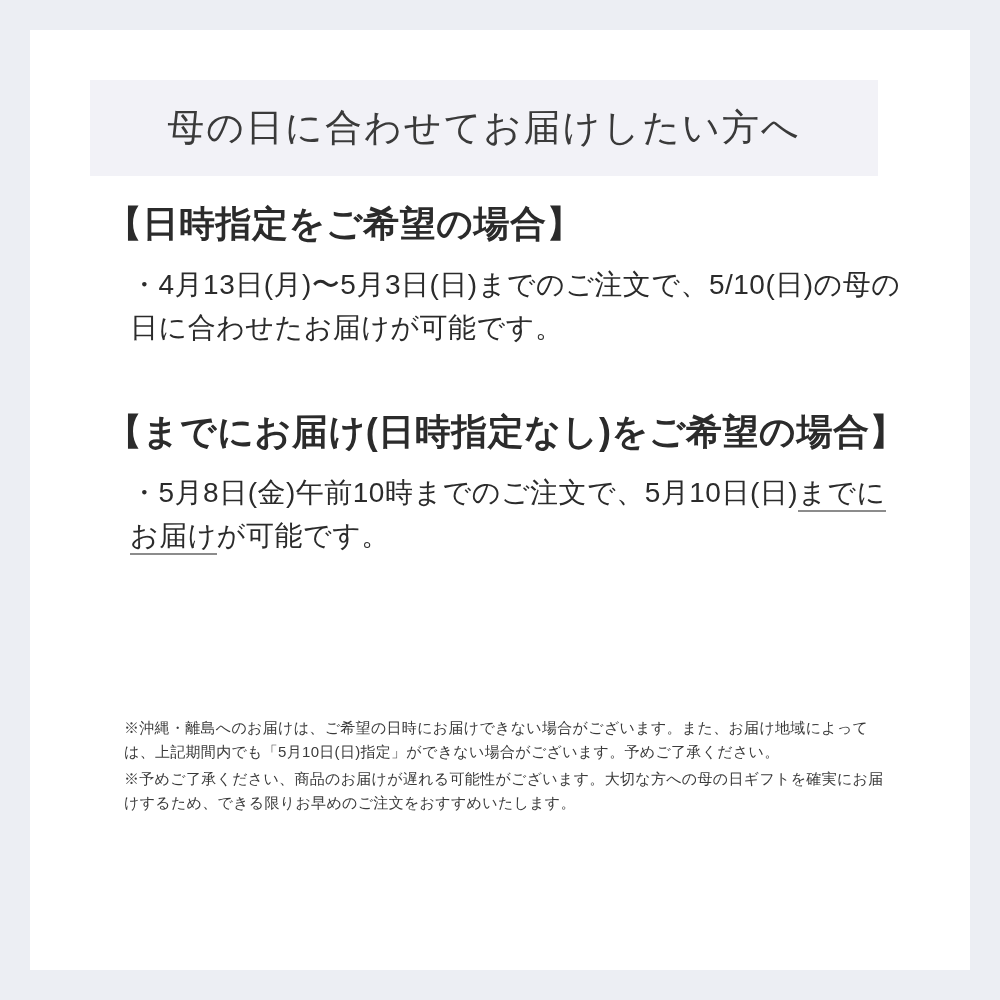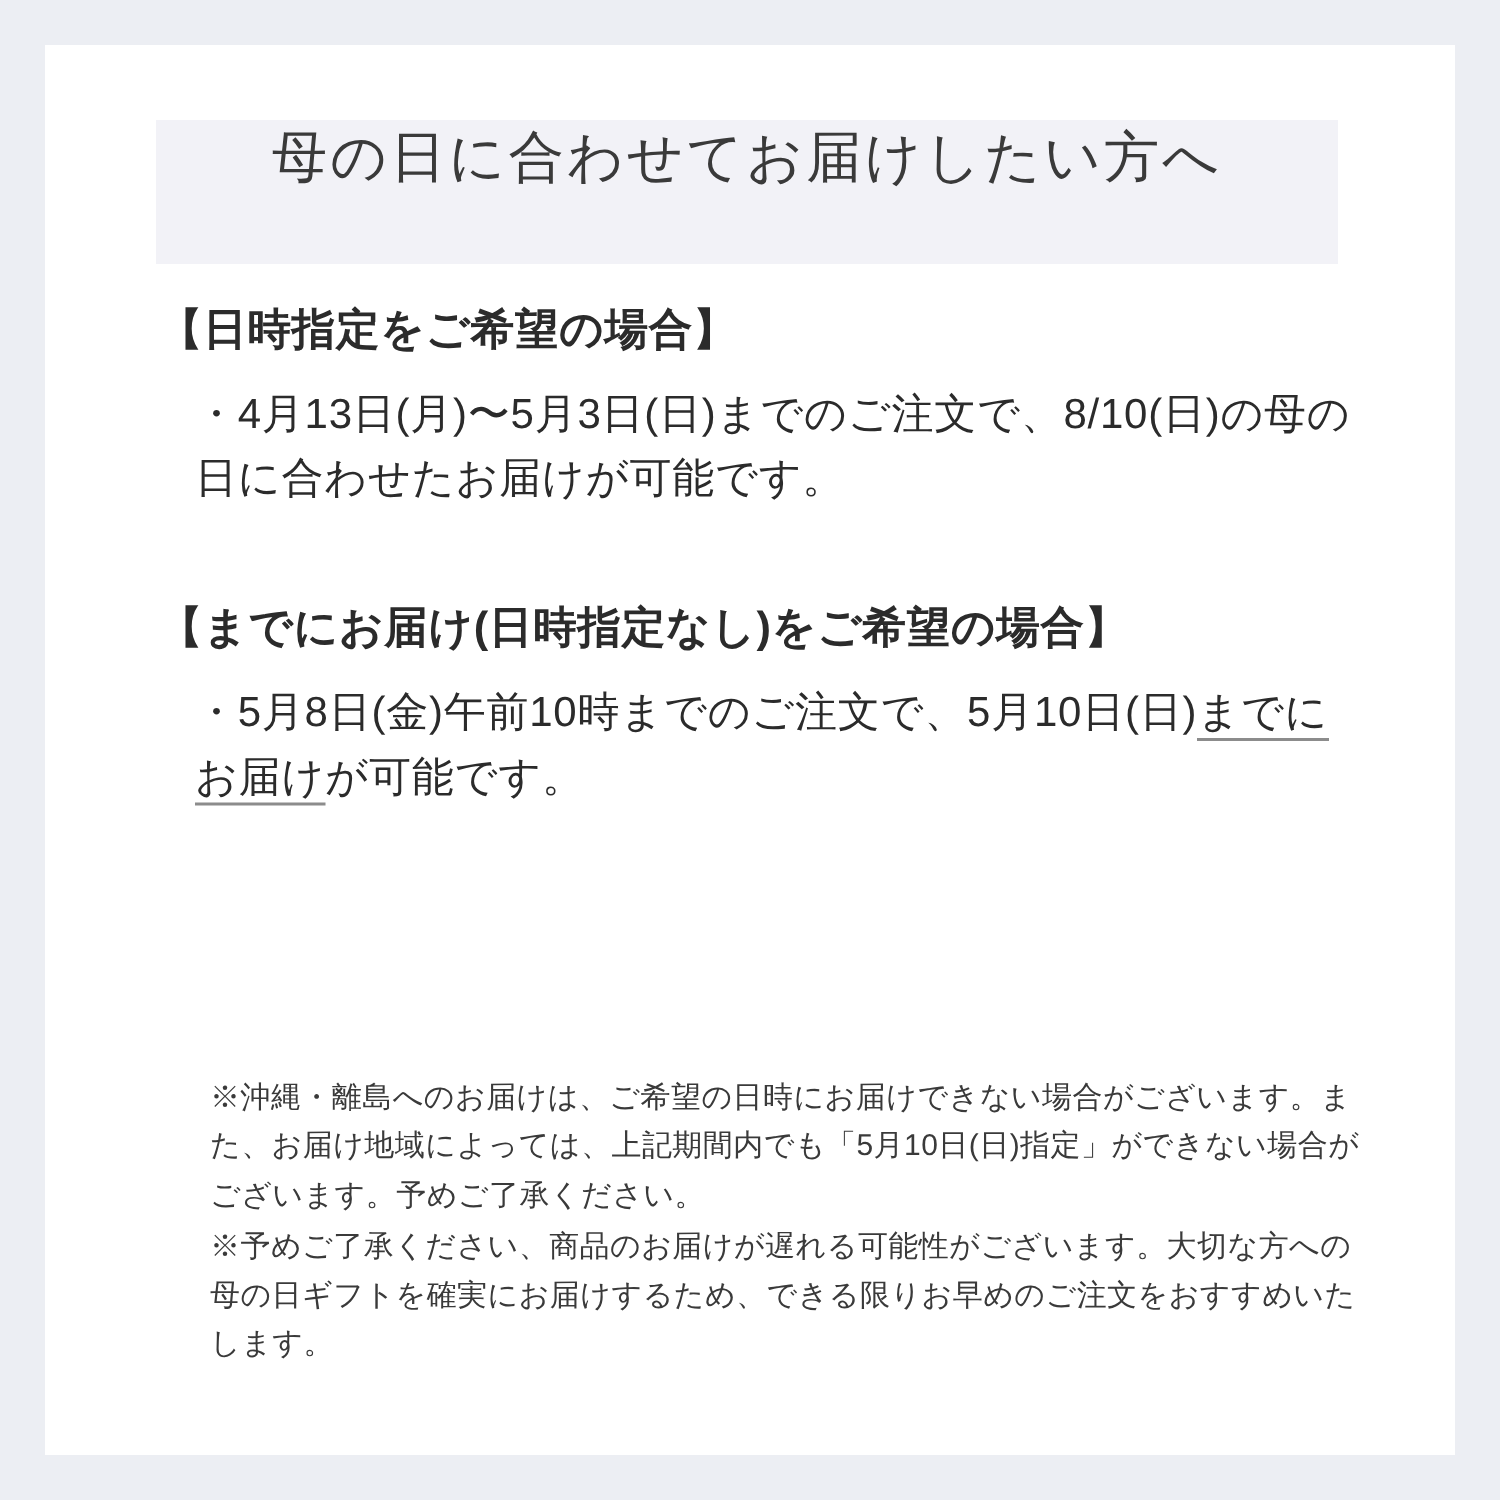--- a/index.html
+++ b/index.html
@@ -18,42 +18,43 @@
     position: absolute;
     left: 30px;
     top: 30px;
     width: 940px;
     height: 940px;
     background: #ffffff;
     box-sizing: border-box;
   }
   .banner {
     position: absolute;
-    left: 74px;
+    left: 60px;
     top: 50px;
     width: 788px;
     height: 96px;
     background: #f2f2f7;
     display: flex;
+    align-items: center;
     justify-content: center;
   }
   .banner-text {
     font-size: 37px;
     letter-spacing: 2px;
     color: #3a3a3a;
     font-weight: 400;
   }
   .content {
     position: absolute;
     left: 76px;
     top: 170px;
     width: 800px;
   }
   .section-title {
-    font-size: 29px;
+    font-size: 36px;
     font-weight: bold;
     color: #2b2b2b;
     letter-spacing: 0.5px;
     margin: 0 0 14px 0;
   }
   .bullet {
     font-size: 28px;
     line-height: 1.55;
     color: #2b2b2b;
     letter-spacing: 0.5px;
@@ -64,24 +65,24 @@
   }
   .gap-large {
     height: 56px;
   }
   .underline-part {
     border-bottom: 2px solid #8c8c8c;
     padding-bottom: 2px;
   }
   .notes {
     position: absolute;
-    left: 84px;
+    left: 68px;
     top: 686px;
     width: 800px;
-    font-size: 20px;
+    font-size: 15px;
     line-height: 1.62;
     color: #3a3a3a;
     letter-spacing: 0.3px;
   }
   .note {
     margin: 0 0 2px 0;
     padding-left: 26px;
     position: relative;
   }
 </style>
@@ -91,21 +92,21 @@
 <div class="page">
 
   <div class="banner">
     <div class="banner-text">母の日に合わせてお届けしたい方へ</div>
   </div>
 
   <div class="content">
 
     <p class="section-title">【日時指定をご希望の場合】</p>
 
-    <p class="bullet">・4月13日(月)〜5月3日(日)までのご注文で、8/10(日)の母の日に合わせたお届けが可能です。</p>
+    <p class="bullet">・4月13日(月)〜5月3日(日)までのご注文で、5/10(日)の母の日に合わせたお届けが可能です。</p>
 
     <div class="gap-large"></div>
 
     <p class="section-title">【までにお届け(日時指定なし)をご希望の場合】</p>
 
     <p class="bullet"><span>・5月8日(金)午前10時までのご注文で、5月10日(日)</span><span class="underline-part">までにお届け</span><span>が可能です。</span></p>
 
   </div>
 
   <div class="notes">

